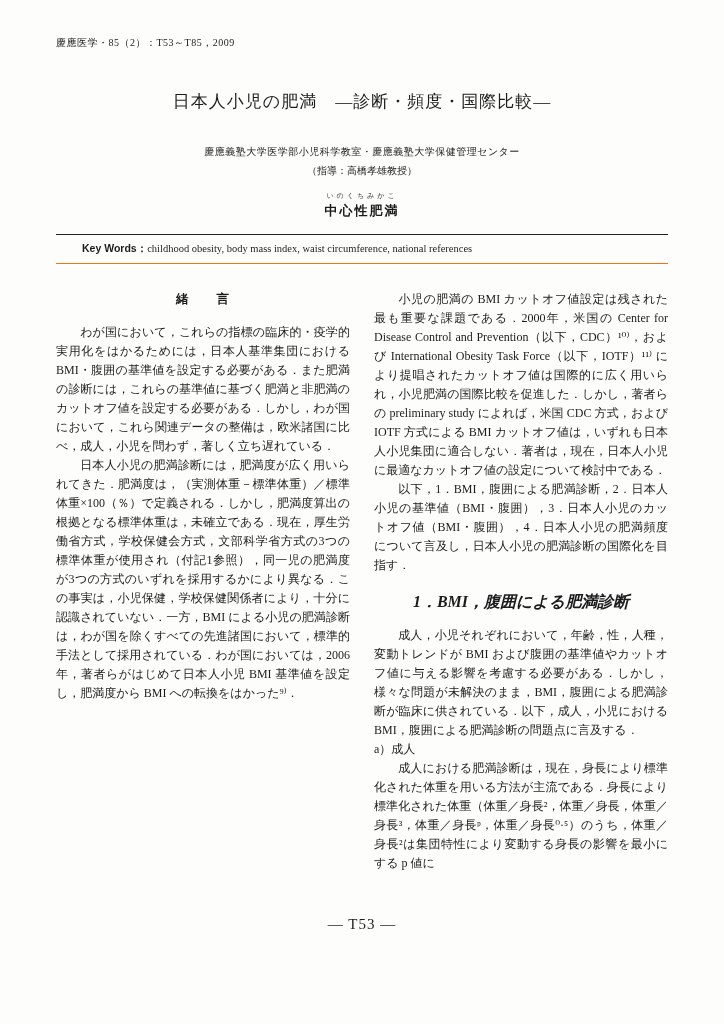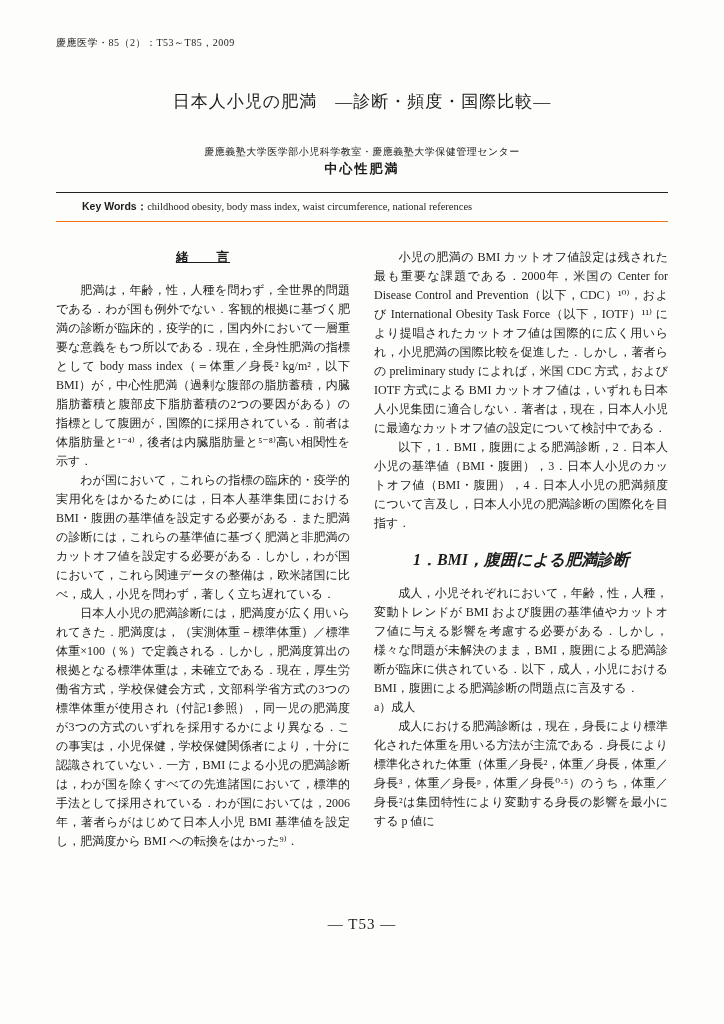--- a/index.html
+++ b/index.html
@@ -72,21 +72,20 @@
     line-height: 19px;
     text-align: justify;
   }
   .col p { text-indent: 12px; }
   .sec-heading-main {
     text-align: center;
     font-weight: bold;
     font-size: 12.5px;
     margin-bottom: 14px;
     letter-spacing: 1px;
-    text-decoration: underline;
   }
   .sec-heading-2 {
     text-align: center;
     font-weight: bold;
     font-size: 16px;
     margin: 17px 0 15px 0;
     font-style: italic;
   }
   .sub-heading-1 { font-weight: bold; margin-top: 17px; }
   .sub-heading-2 { margin-top: 0; }
@@ -105,33 +104,34 @@
 
 <div class="page">
 
   <div class="journal-header">慶應医学・85（2）：T53～T85，2009</div>
 
 
   <h1 class="paper-title">日本人小児の肥満　―診断・頻度・国際比較―</h1>
 
   <div class="affil1">慶應義塾大学医学部小児科学教室・慶應義塾大学保健管理センター</div>
 
+  <div class="affil2">（指導：高橋孝雄教授）</div>
 
+  <div class="furigana">いのくちみかこ</div>
 
   <div class="author">中心性肥満</div>
 
   <div class="keywords">
     <span class="kw-label">Key Words：</span><span class="kw-text">childhood obesity, body mass index, waist circumference, national references</span>
   </div>
 
   <div class="columns">
 
     <div class="col">
       <div class="sec-heading-main">緒　　言</div>
-      <p>　肥満は，年齢，性，人種を問わず，全世界的問題である．わが国も例外でない．客観的根拠に基づく肥満の診断が臨床的，疫学的に，国内外において一層重要な意義をもつ所以である．現在，全身性肥満の指標として body mass index（＝体重／身長² kg/m²，以下 BMI）が，中心性肥満（過剰な腹部の脂肪蓄積，内臓脂肪蓄積と腹部皮下脂肪蓄積の2つの要因がある）の指標として腹囲が，国際的に採用されている．前者は体脂肪量と¹⁻⁴⁾，後者は内臓脂肪量と⁵⁻⁸⁾高い相関性を示す．</p>
       <p>　わが国において，これらの指標の臨床的・疫学的実用化をはかるためには，日本人基準集団における BMI・腹囲の基準値を設定する必要がある．また肥満の診断には，これらの基準値に基づく肥満と非肥満のカットオフ値を設定する必要がある．しかし，わが国において，これら関連データの整備は，欧米諸国に比べ，成人，小児を問わず，著しく立ち遅れている．</p>
       <p>　日本人小児の肥満診断には，肥満度が広く用いられてきた．肥満度は，（実測体重－標準体重）／標準体重×100（％）で定義される．しかし，肥満度算出の根拠となる標準体重は，未確立である．現在，厚生労働省方式，学校保健会方式，文部科学省方式の3つの標準体重が使用され（付記1参照），同一児の肥満度が3つの方式のいずれを採用するかにより異なる．この事実は，小児保健，学校保健関係者により，十分に認識されていない．一方，BMI による小児の肥満診断は，わが国を除くすべての先進諸国において，標準的手法として採用されている．わが国においては，2006年，著者らがはじめて日本人小児 BMI 基準値を設定し，肥満度から BMI への転換をはかった⁹⁾．</p>
     </div>
 
     <div class="col">
       <p>　小児の肥満の BMI カットオフ値設定は残された最も重要な課題である．2000年，米国の Center for Disease Control and Prevention（以下，CDC）¹⁰⁾，および International Obesity Task Force（以下，IOTF）¹¹⁾ により提唱されたカットオフ値は国際的に広く用いられ，小児肥満の国際比較を促進した．しかし，著者らの preliminary study によれば，米国 CDC 方式，および IOTF 方式による BMI カットオフ値は，いずれも日本人小児集団に適合しない．著者は，現在，日本人小児に最適なカットオフ値の設定について検討中である．</p>
       <p>　以下，1．BMI，腹囲による肥満診断，2．日本人小児の基準値（BMI・腹囲），3．日本人小児のカットオフ値（BMI・腹囲），4．日本人小児の肥満頻度について言及し，日本人小児の肥満診断の国際化を目指す．</p>
       <div class="sec-heading-2">1．BMI，腹囲による肥満診断</div>
       <p>　成人，小児それぞれにおいて，年齢，性，人種，変動トレンドが BMI および腹囲の基準値やカットオフ値に与える影響を考慮する必要がある．しかし，様々な問題が未解決のまま，BMI，腹囲による肥満診断が臨床に供されている．以下，成人，小児における BMI，腹囲による肥満診断の問題点に言及する．</p>
       <div class="sub-heading-2">a）成人</div>

